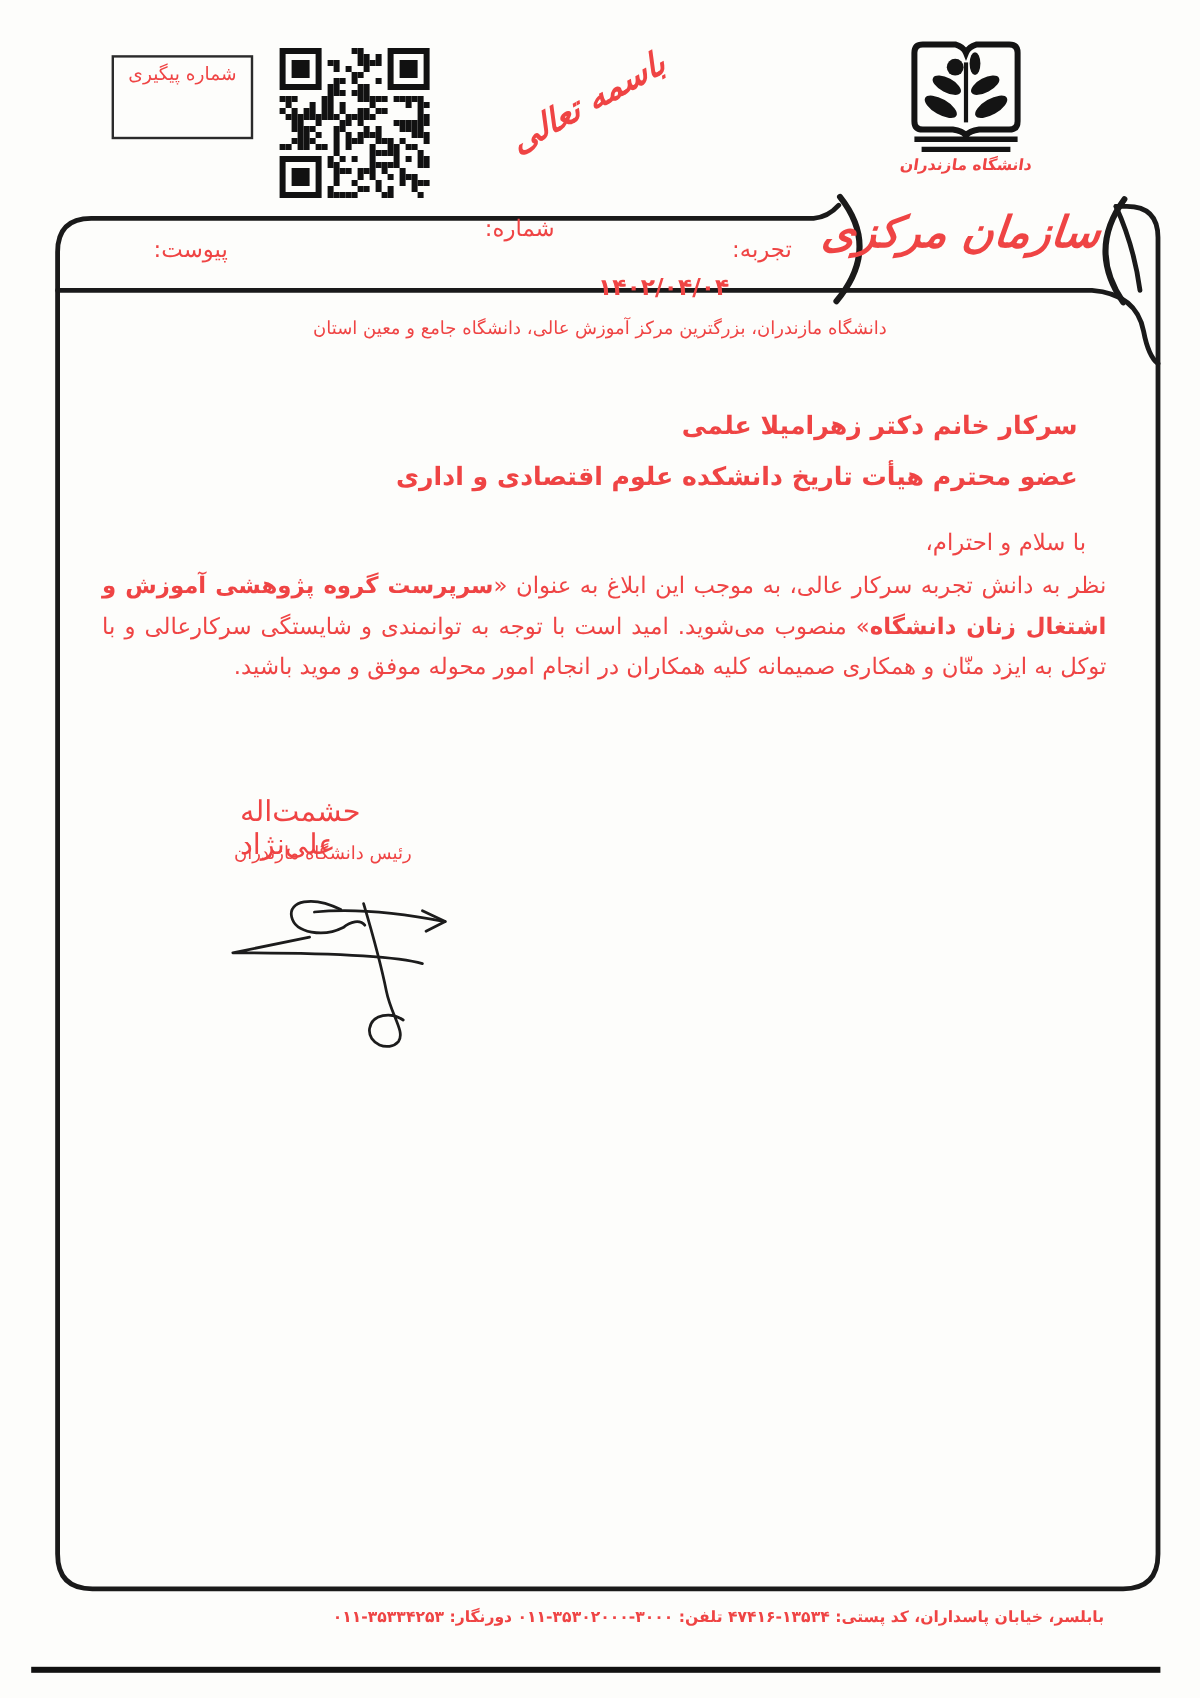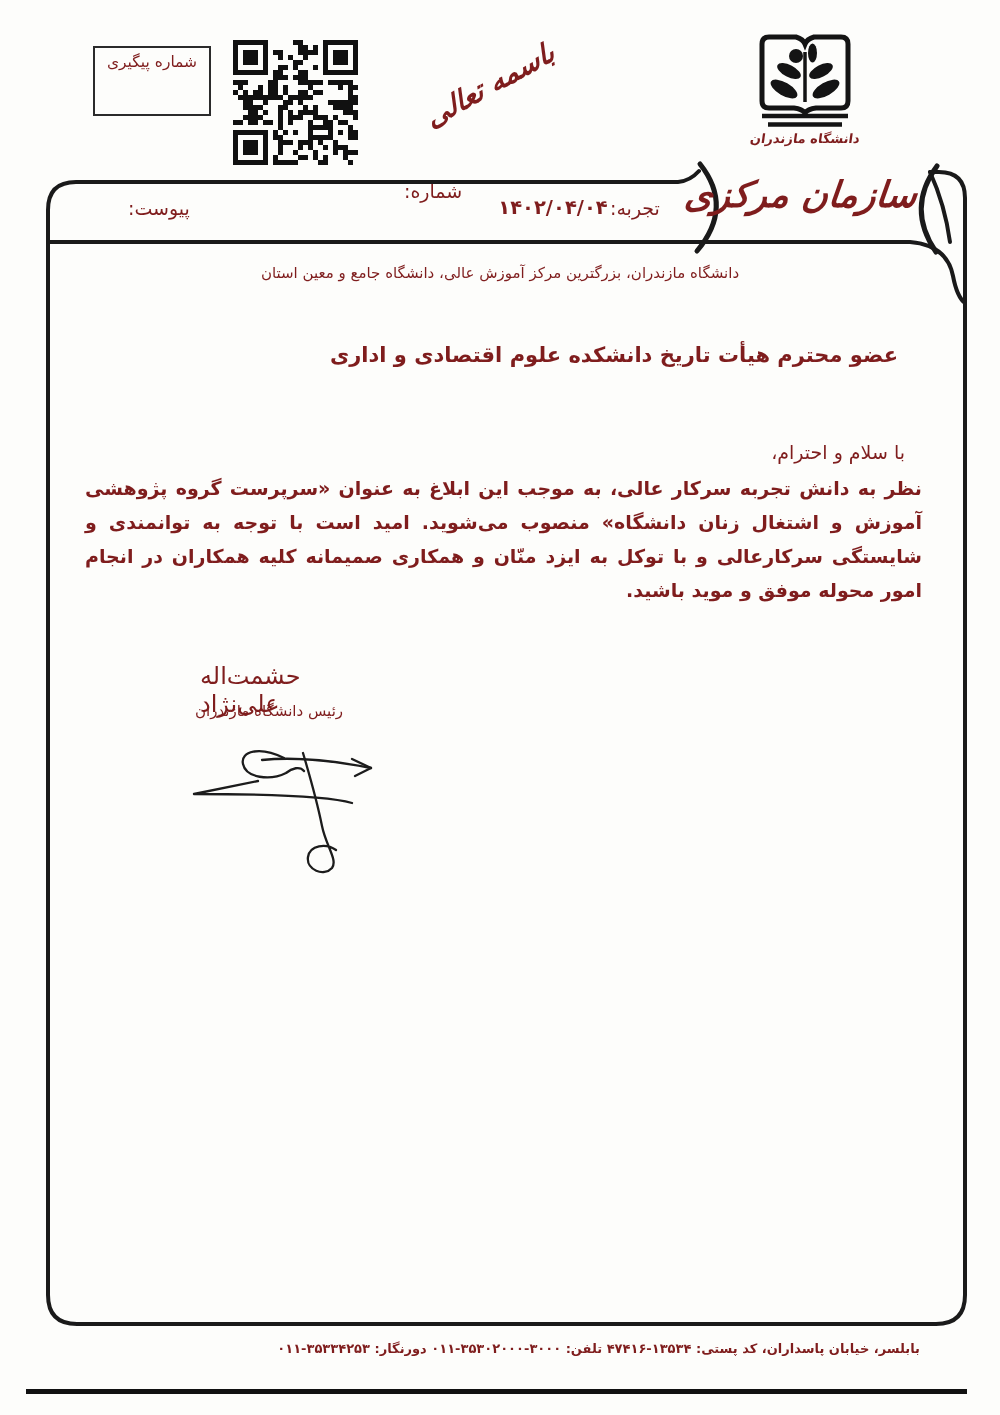--- a/index.html
+++ b/index.html
@@ -1,19 +1,19 @@
 <!DOCTYPE html>
 <html lang="fa"><head>
 <meta charset="utf-8">
 <style>
   * { margin:0; padding:0; box-sizing:border-box; }
   html,body { background:#ffffff; }
   .page {
     position:relative; width:1000px; height:1415px;
-    background:#fdfdfb; color:#7f1d1d; overflow:hidden;
+    background:#fdfdfb; color:#ef4444; overflow:hidden;
     font-family:"DejaVu Sans", sans-serif; direction:rtl;
   }
   .abs { position:absolute; }
   svg.overlay { position:absolute; left:0; top:0; width:1000px; height:1415px; }
 
   .tracking-box {
     left:93px; top:46px; width:118px; height:70px;
     border:2px solid #2b2b2b; background:#fdfdfb;
     text-align:center; padding-top:5px; font-size:15.5px;
   }
@@ -28,33 +28,33 @@
   .logo-caption {
     left:740px; top:131px; width:130px; text-align:center;
     font-size:13px; font-weight:bold; transform:skewX(-8deg);
   }
   .org-title {
     left:713px; top:174px; width:204px; text-align:center;
     font-size:36px; font-weight:bold; font-style:italic;
     transform:skewX(-6deg); white-space:nowrap;
   }
   .band-label { font-size:19px; font-weight:normal; white-space:nowrap; }
-  .band-value { font-size:19.5px; font-weight:bold; white-space:nowrap; }
+  .band-value { font-size:19.5px; font-weight:bold; white-space:nowrap;margin-top:32px; }
   .subtitle {
     left:250px; top:264px; width:500px; text-align:center;
     font-size:15px; white-space:nowrap;
   }
   .recipient {
     right:102px; top:334px; text-align:right;
     font-size:21px; font-weight:bold; line-height:42px;
   }
   .salutation { right:95px; top:441px; font-size:19px; }
   .body-par {
     left:85px; right:78px; top:471px;
-    font-size:19px; line-height:34px; text-align:justify;font-weight:bold;
+    font-size:19px; line-height:34px; text-align:justify;
   }
   .sig-name  { left:200px; top:662px; width:180px; text-align:left; font-size:24px; }
   .sig-title { left:195px; top:702px; width:190px; text-align:left; font-size:15px; }
   .footer-line {
     right:80px; top:1341px; font-size:13px; font-weight:bold; white-space:nowrap;
   }
 </style>
 </head>
 <body>
 
@@ -328,20 +328,21 @@
   <div class="abs org-title">سازمان مرکزی</div>
 
   <div class="abs band-label" style="left:610px; top:197px; width:82px; text-align:left;">تجربه:</div>
   <div class="abs band-value" style="left:497px; top:196px; width:112px; text-align:center;">۱۴۰۲/۰۴/۰۴</div>
   <div class="abs band-label" style="left:404px; top:180px; width:66px; text-align:left;">شماره:</div>
   <div class="abs band-label" style="left:128px; top:197px; width:66px; text-align:left;">پیوست:</div>
 
   <div class="abs subtitle">دانشگاه مازندران، بزرگترین مرکز آموزش عالی، دانشگاه جامع و معین استان</div>
 
   <div class="abs recipient">
+    <div>سرکار خانم دکتر زهرامیلا علمی</div>
     <div>عضو محترم هیأت تاریخ دانشکده علوم اقتصادی و اداری</div>
   </div>
 
   <div class="abs salutation">با سلام و احترام،</div>
 
   <div class="abs body-par">
     <span>نظر به دانش تجربه سرکار عالی، به موجب این ابلاغ به عنوان «</span><b>سرپرست گروه پژوهشی آموزش و اشتغال زنان دانشگاه</b><span>» منصوب می‌شوید. امید است با توجه به توانمندی و شایستگی سرکارعالی و با توکل به ایزد منّان و همکاری صمیمانه کلیه همکاران در انجام امور محوله موفق و موید باشید.</span>
   </div>
 
   <div class="abs sig-name">حشمت‌اله علی‌نژاد</div>

